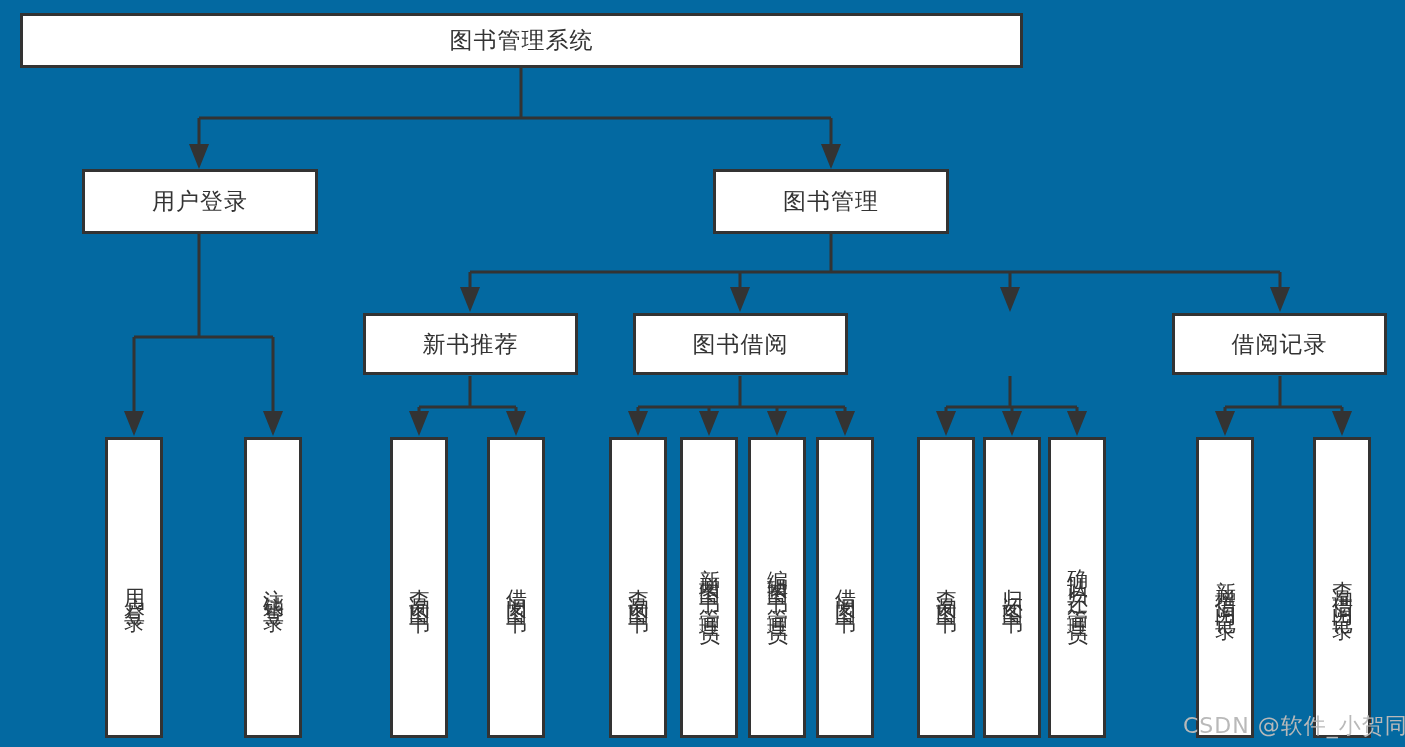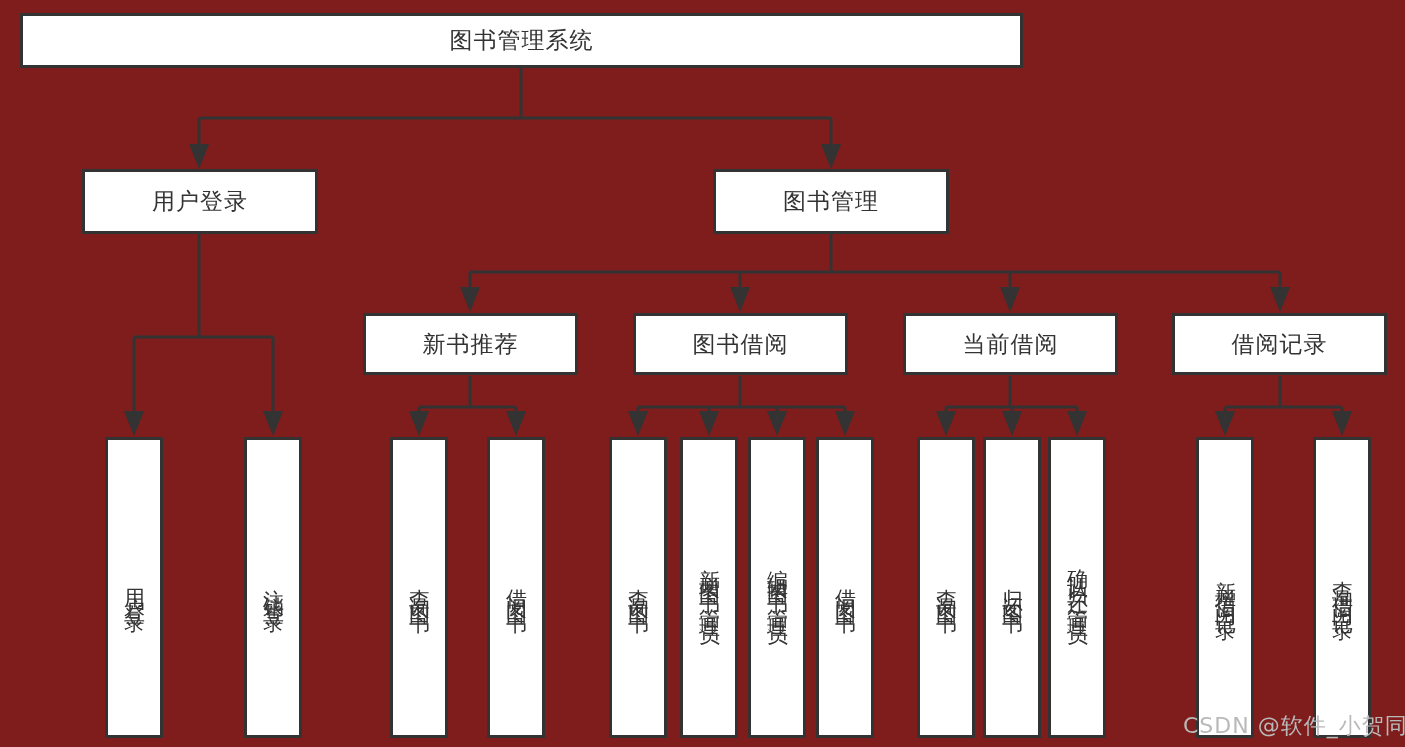--- a/index.html
+++ b/index.html
@@ -1,20 +1,20 @@
 <!DOCTYPE html>
 <html><head>
 <meta charset="utf-8">
 <style>
   html, body { margin: 0; padding: 0; background: #ffffff; }
   .canvas {
     position: relative;
     width: 1405px;
     height: 747px;
-    background: #7f1d1d;
+    background: #0369a1;
     font-family: "DejaVu Sans", "Liberation Sans", sans-serif;
     overflow: hidden;
   }
   .edges {
     position: absolute;
     left: 0; top: 0;
     width: 1405px; height: 747px;
   }
   .edges path { stroke: #333333; stroke-width: 3; fill: none; }
   .edges polygon { fill: #333333; stroke: none; }
@@ -118,21 +118,20 @@
     </g>
   </svg>
 
   <div class="hbox root-box" style="left:20px; top:13px; width:1003px; height:55px;">图书管理系统</div>
 
   <div class="hbox" style="left:82px; top:169px; width:236px; height:65px;">用户登录</div>
   <div class="hbox" style="left:363px; top:313px; width:215px; height:62px;">新书推荐</div>
 
   <div class="hbox" style="left:713px; top:169px; width:236px; height:65px;">图书管理</div>
   <div class="hbox" style="left:633px; top:313px; width:215px; height:62px;">图书借阅</div>
-  <div class="hbox" style="left:903px; top:313px; width:215px; height:62px;">当前借阅</div>
   <div class="hbox" style="left:1172px; top:313px; width:215px; height:62px;">借阅记录</div>
 
   <div class="vbox" style="left:105px;">用户登录</div>
   <div class="vbox" style="left:244px;">注销登录</div>
 
   <div class="vbox" style="left:390px;">查询图书</div>
   <div class="vbox" style="left:487px;">借阅图书</div>
 
   <div class="vbox" style="left:609px;">查询图书</div>
   <div class="vbox" style="left:680px;">新增图书（管理员）</div>

